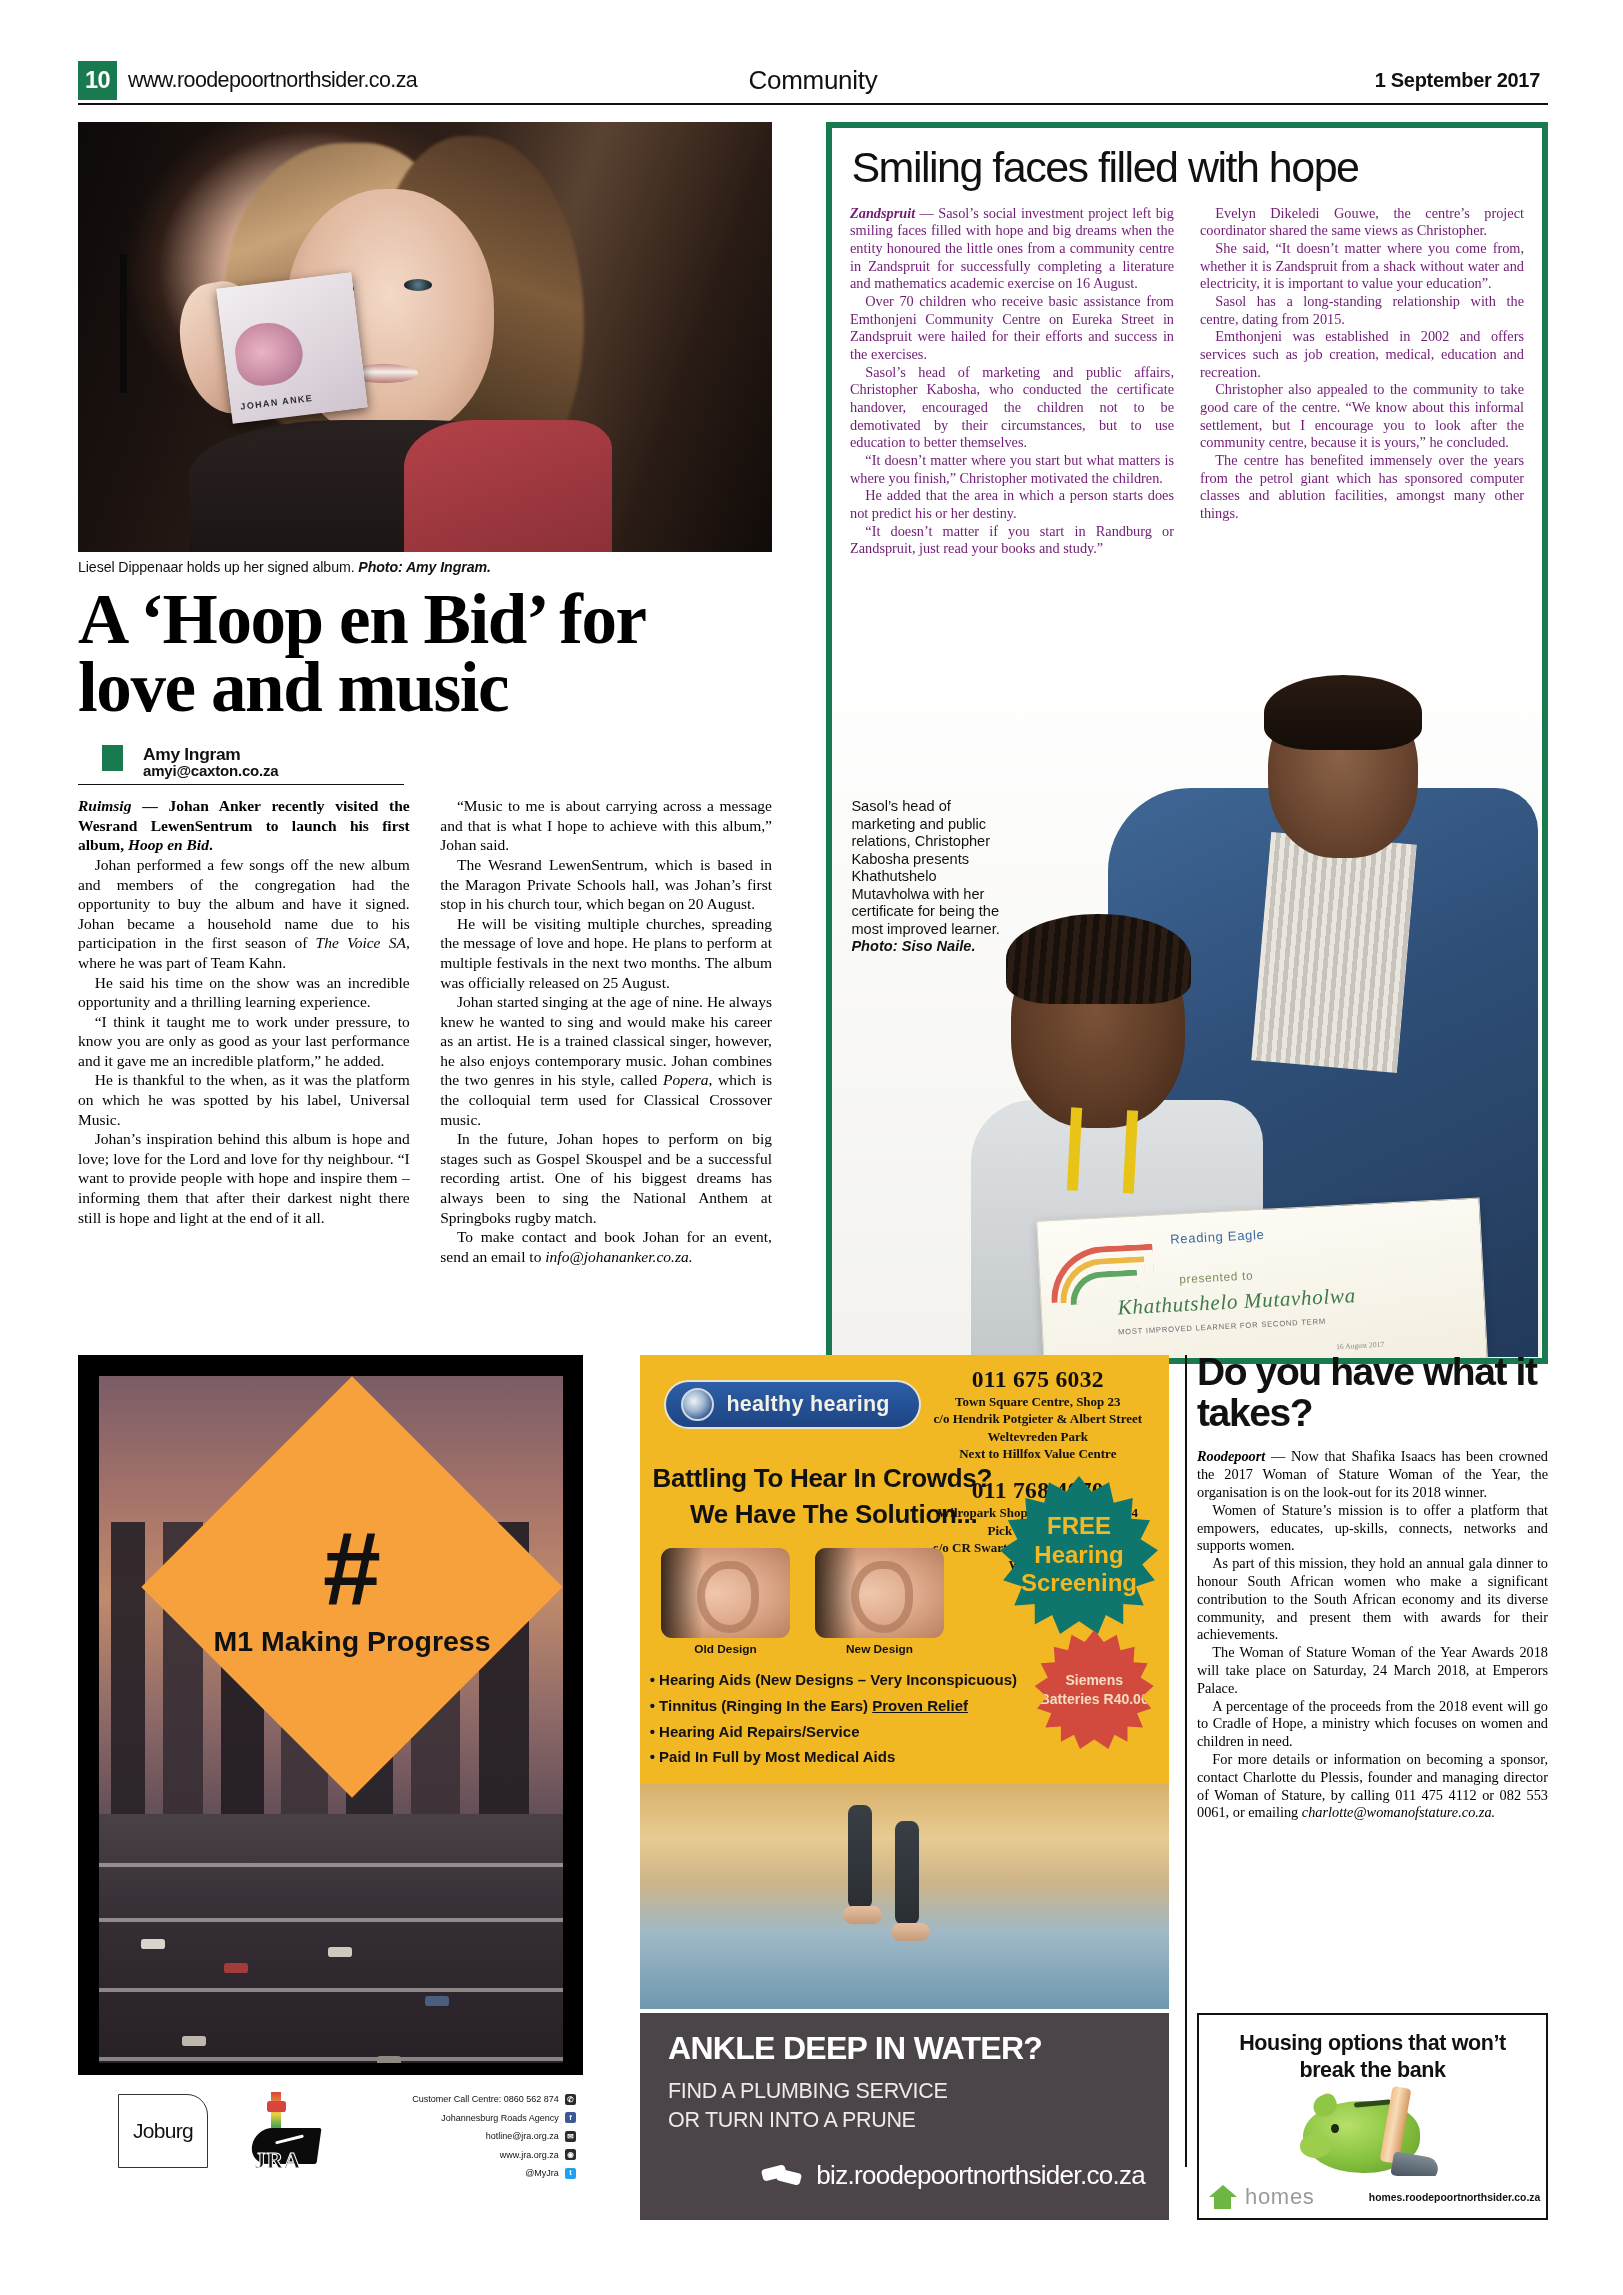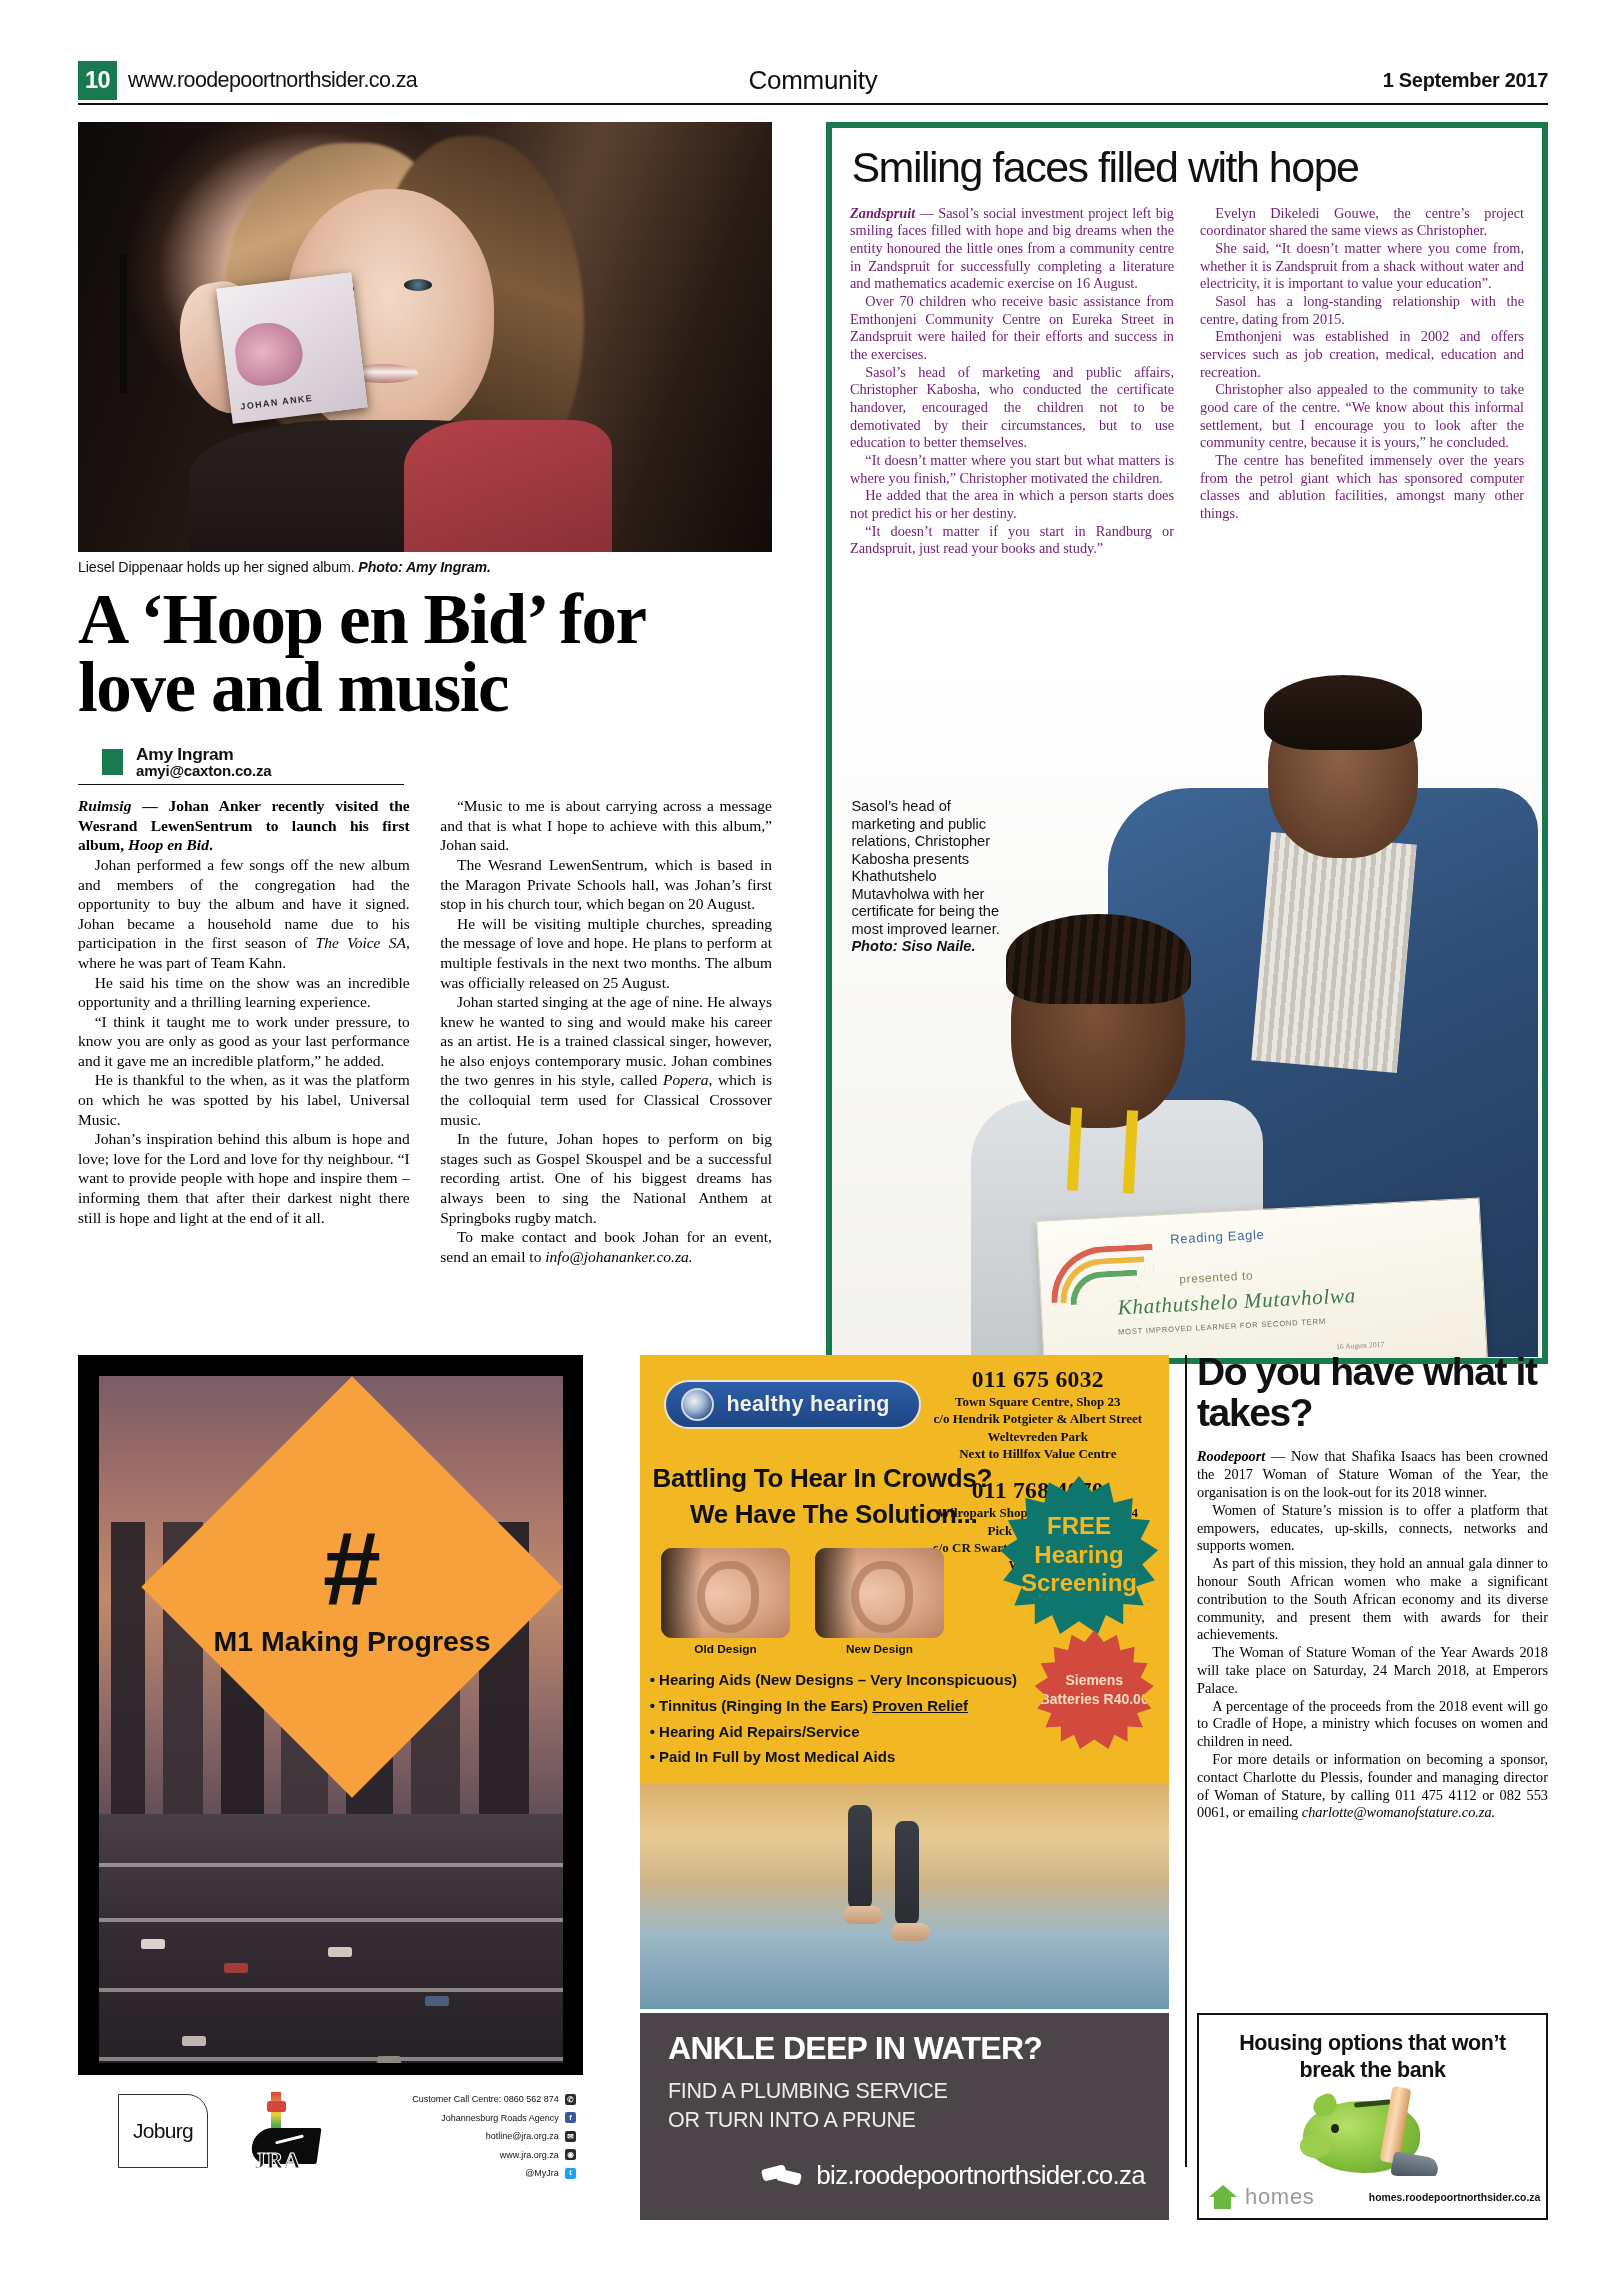--- a/index.html
+++ b/index.html
@@ -22,21 +22,21 @@
   .masthead-url {
     position:absolute; left:50px; top:7px; font-family:"Liberation Sans", sans-serif;
     font-size:21.5px; color:#111; letter-spacing:-0.6px; font-weight:400;
   }
   .masthead-section {
     position:absolute; left:0; right:0; top:4.2px; text-align:center;
     font-family:"Liberation Sans", sans-serif; font-size:26px; color:#111;
     letter-spacing:-0.3px;
   }
   .masthead-date {
-    position:absolute; right:0; top:8.3px; font-family:"Liberation Sans", sans-serif;
+    position:absolute; right:8px; top:8.3px; font-family:"Liberation Sans", sans-serif;
     font-weight:700; font-size:20px; color:#111; letter-spacing:-0.3px;
   }
   .masthead-rule { position:absolute; left:0; top:42px; width:1470px; height:2.1px; background:#111; }
 
   
   .left-col { position:absolute; left:78px; top:122px; width:694px; }
   .lead-photo {
     position:relative; width:694px; height:430px; overflow:hidden;
     background: #120d0c;
   }
@@ -92,21 +92,21 @@
     color:#111; letter-spacing:-0.1px;
   }
   .photo-caption .credit { font-weight:700; font-style:italic; }
 
   .headline {
     margin-top:9.7px; font-family:"Liberation Serif", serif; font-weight:700;
     font-size:71px; line-height:0.96; letter-spacing:-1.4px; color:#000;
   }
 
   .byline-wrap { margin-top:23.6px; width:326px; }
-  .byline-row { display:flex; align-items:center; gap:13px;padding-left:24px; }
+  .byline-row { display:flex; gap:20px;padding-left:24px; }
   .byline-sq { width:21px; height:26px; background:#1a7a4f; flex:none; }
   .byline-txt { font-family:"Liberation Sans", sans-serif; line-height:1.08; }
   .byline-name { font-weight:700; font-size:17.4px; color:#111; letter-spacing:-0.3px; }
   .byline-mail { font-weight:700; font-size:15px; color:#111; letter-spacing:-0.2px; }
   .byline-rule { margin-top:4.2px; width:326px; height:1.4px; background:#111; }
 
   .body-cols { margin-top:11px; display:flex; gap:30.5px; }
   .bodycol { width:332px; font-size:15.5px; line-height:1.265; color:#000;
     text-align:justify; font-family:"Liberation Serif", serif; }
   .bodycol p { text-indent:16.7px; }

